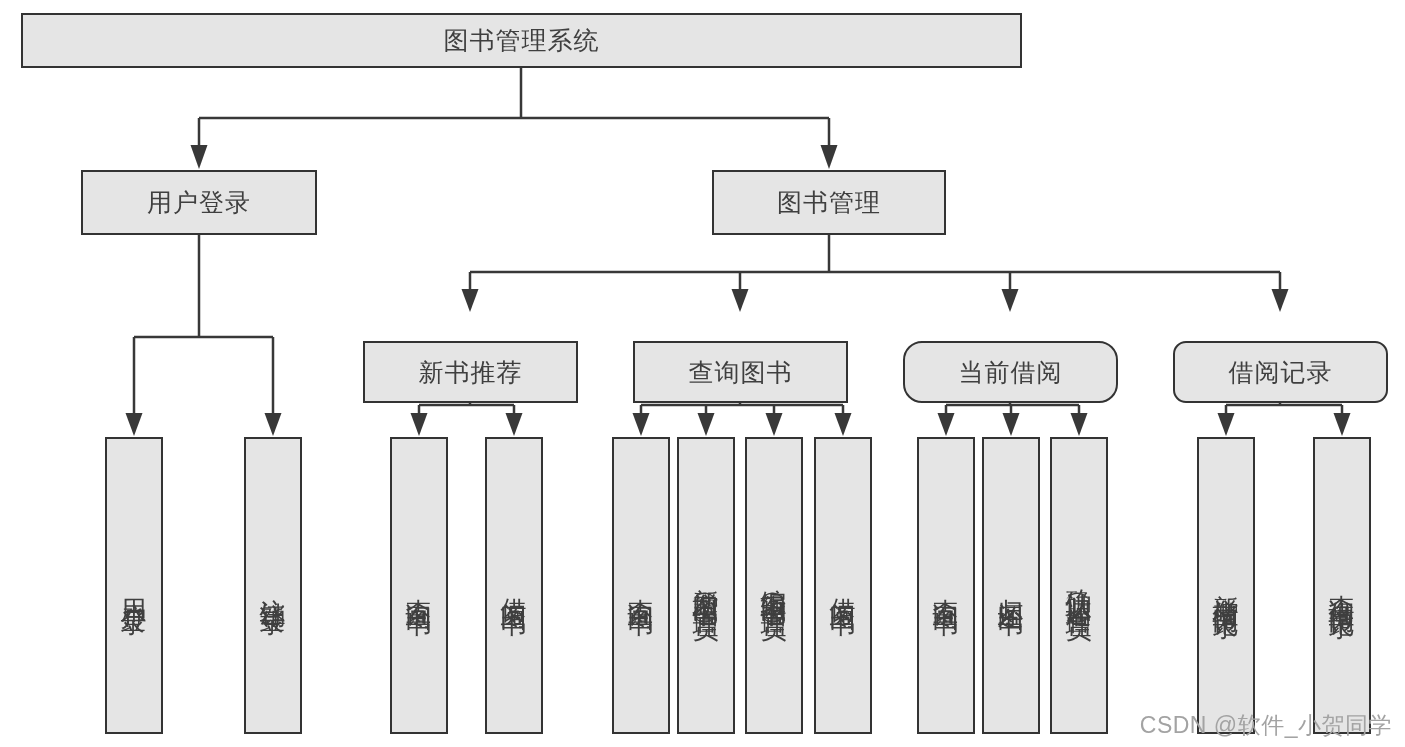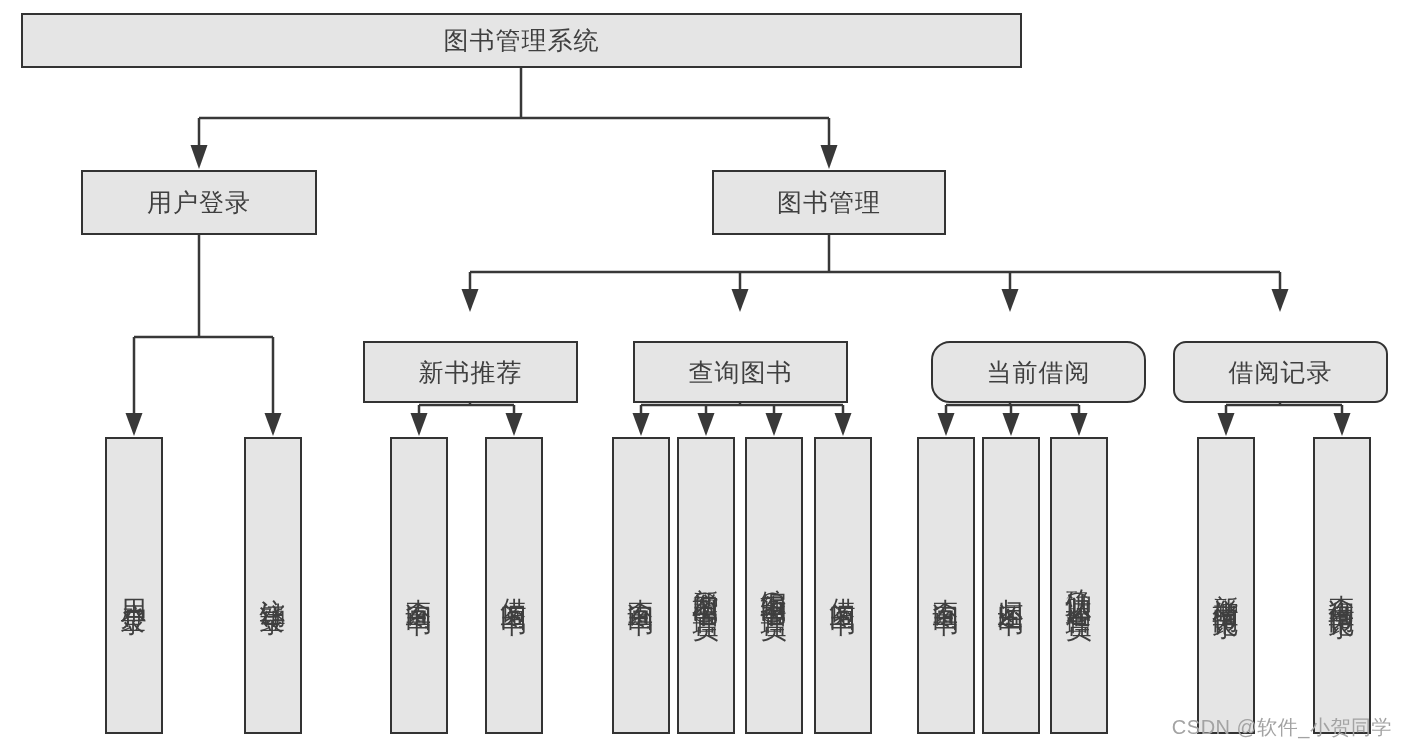--- a/index.html
+++ b/index.html
@@ -45,21 +45,21 @@
     font-size: 25px;
     letter-spacing: 1px;
     text-align: center;
   }
   .root  { left: 21px;  top: 13px;  width: 1001px; height: 55px; }
   .n-ul  { left: 81px;  top: 170px; width: 236px;  height: 65px; }
   .n-bm  { left: 712px; top: 170px; width: 234px;  height: 65px; }
   .l3    { top: 313px; width: 215px; height: 62px; margin-top: 28px; }
   .l3a   { left: 363px; }
   .l3b   { left: 633px; }
-  .l3c   { left: 931px; border-radius: 19px; }
+  .l3c   { left: 903px; border-radius: 19px; }
   .l3d   { left: 1173px; border-radius: 13px; }
   .vbox {
     top: 437px;
     width: 58px;
     height: 297px;
     writing-mode: vertical-rl;
     text-orientation: mixed;
     font-size: 26px;
     letter-spacing: 4px;
     line-height: 1;
@@ -74,21 +74,21 @@
   .v8  { left: 814px; }
   .v9  { left: 917px; }
   .v10 { left: 982px; }
   .v11 { left: 1050px; }
   .v12 { left: 1197px; }
   .v13 { left: 1313px; }
   .watermark {
     position: absolute;
     right: 13px;
     bottom: 6px;
-    font-size: 20px;
+    font-size: 23px;
     color: #a3a3a3;
     letter-spacing: 0.5px;
     white-space: nowrap;
   }
 </style>
 </head>
 <body>
 
 <div class="canvas">
 

